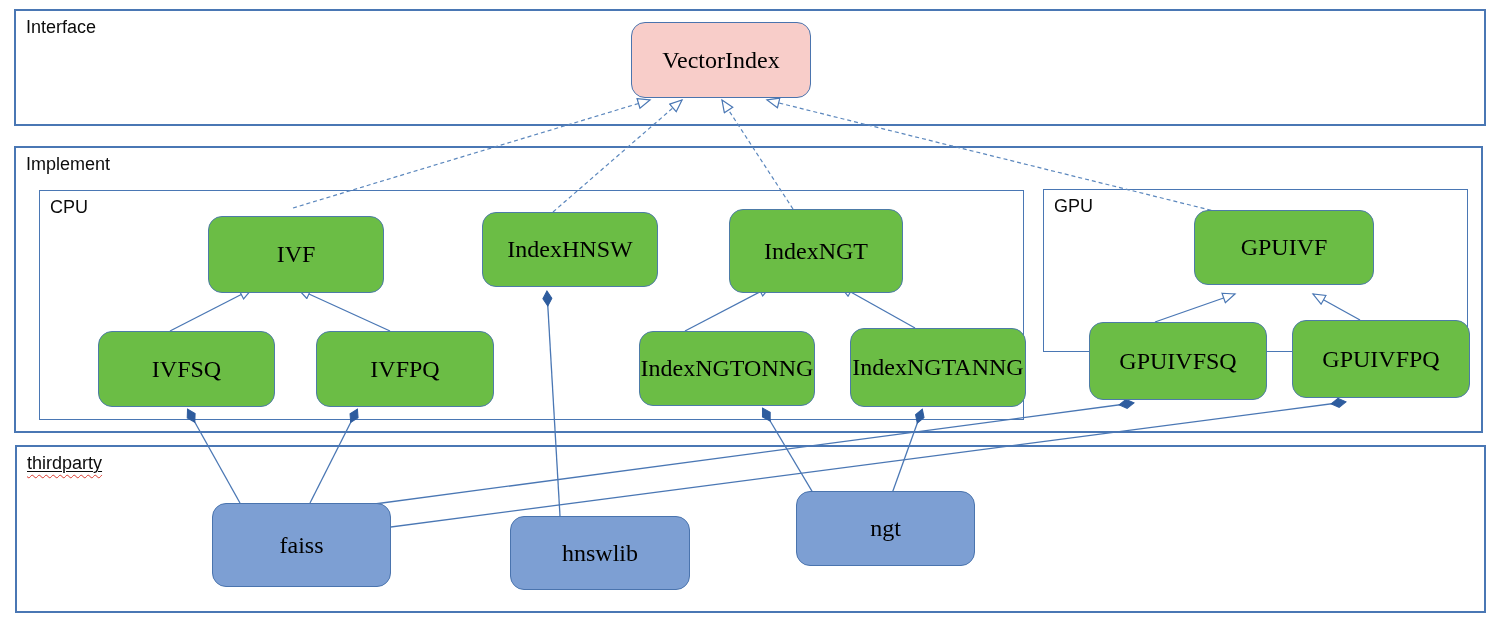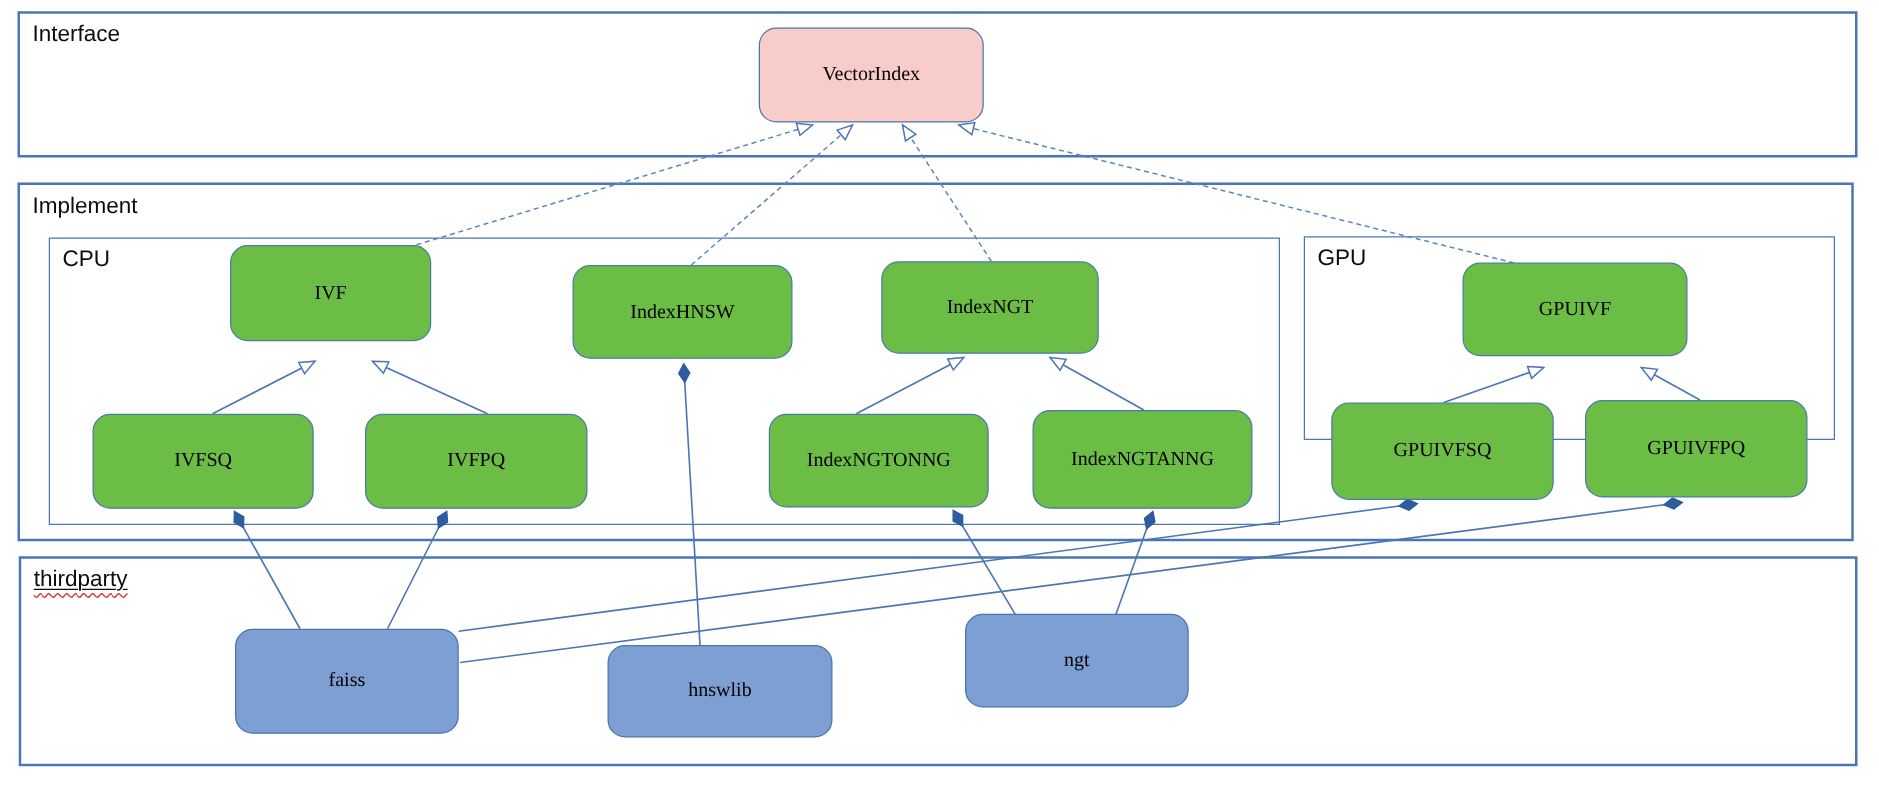--- a/index.html
+++ b/index.html
@@ -14,21 +14,21 @@
   .group .group-label{
     position:absolute;top:6px;left:10px;font-size:18px;color:#0c0c0c;
     font-family:"Liberation Sans",sans-serif;
     text-align:right;
   }
   .subgroup{border-width:1.5px;}
   svg.wires{position:absolute;left:0;top:0;z-index:2;}
   .node{
     position:absolute;z-index:3;box-sizing:border-box;border-radius:14px;
     display:flex;align-items:center;justify-content:center;
-    font-family:"Liberation Serif","DejaVu Serif",serif;font-size:16px;color:#000;
+    font-family:"Liberation Serif","DejaVu Serif",serif;font-size:24px;color:#000;margin-left:24px;
   }
   .node-impl{background:var(--implfill,#6bbd45);border:1.6px solid #4d7ba7;}
   .node-if{background:var(--iffill,#f8cdc9);border:1.6px solid #4a74ae;}
   .node-tp{background:var(--tpfill,#7d9fd3);border:1.6px solid #4a74ae;}
   .u-wavy{text-decoration:underline wavy #d83a2e;text-underline-offset:5px;text-decoration-thickness:1px;}
   .u-solid{text-decoration:underline;text-decoration-thickness:1px;text-underline-offset:2px;}
 </style>
 </head>
 <body>
 
@@ -88,27 +88,27 @@
       <line x1="885" y1="513" x2="922" y2="410" marker-end="url(#diamond)"></line>
       <line x1="367" y1="505" x2="1133" y2="403" marker-end="url(#diamond)"></line>
       <line x1="368" y1="530" x2="1345" y2="402" marker-end="url(#diamond)"></line>
     </g>
   </svg>
 
   <div class="node node-if" style="left:607px;top:22px;width:180px;height:76px">
     <span>VectorIndex</span>
   </div>
 
-  <div class="node node-impl" style="left:184px;top:196px;width:161px;height:77px">
+  <div class="node node-impl" style="left:184px;top:216px;width:176px;height:77px">
     <span>IVF</span>
   </div>
   <div class="node node-impl" style="left:458px;top:212px;width:176px;height:75px">
     <span>IndexHNSW</span>
   </div>
-  <div class="node node-impl" style="left:705px;top:209px;width:174px;height:74px">
+  <div class="node node-impl" style="left:705px;top:209px;width:174px;height:84px">
     <span>IndexNGT</span>
   </div>
   <div class="node node-impl" style="left:74px;top:331px;width:177px;height:76px">
     <span>IVFSQ</span>
   </div>
   <div class="node node-impl" style="left:615px;top:331px;width:176px;height:75px">
     <span>IndexNGTONNG</span>
   </div>
   <div class="node node-impl" style="left:292px;top:331px;width:178px;height:76px">
     <span>IVFPQ</span>

